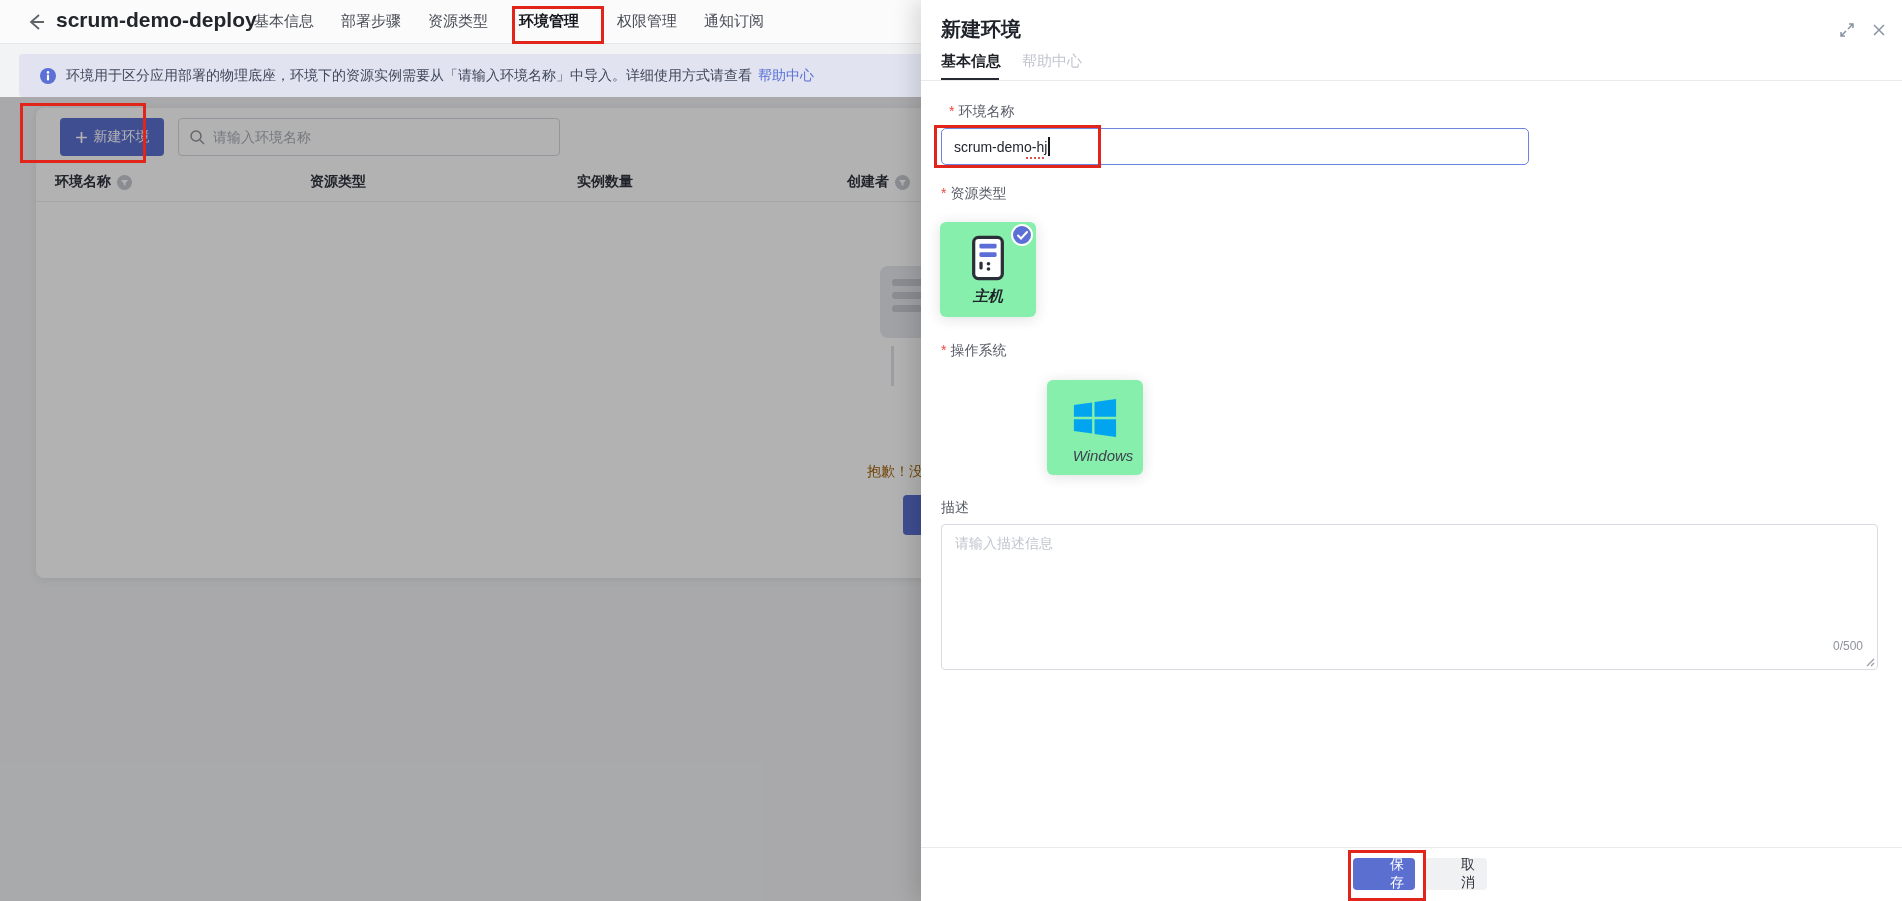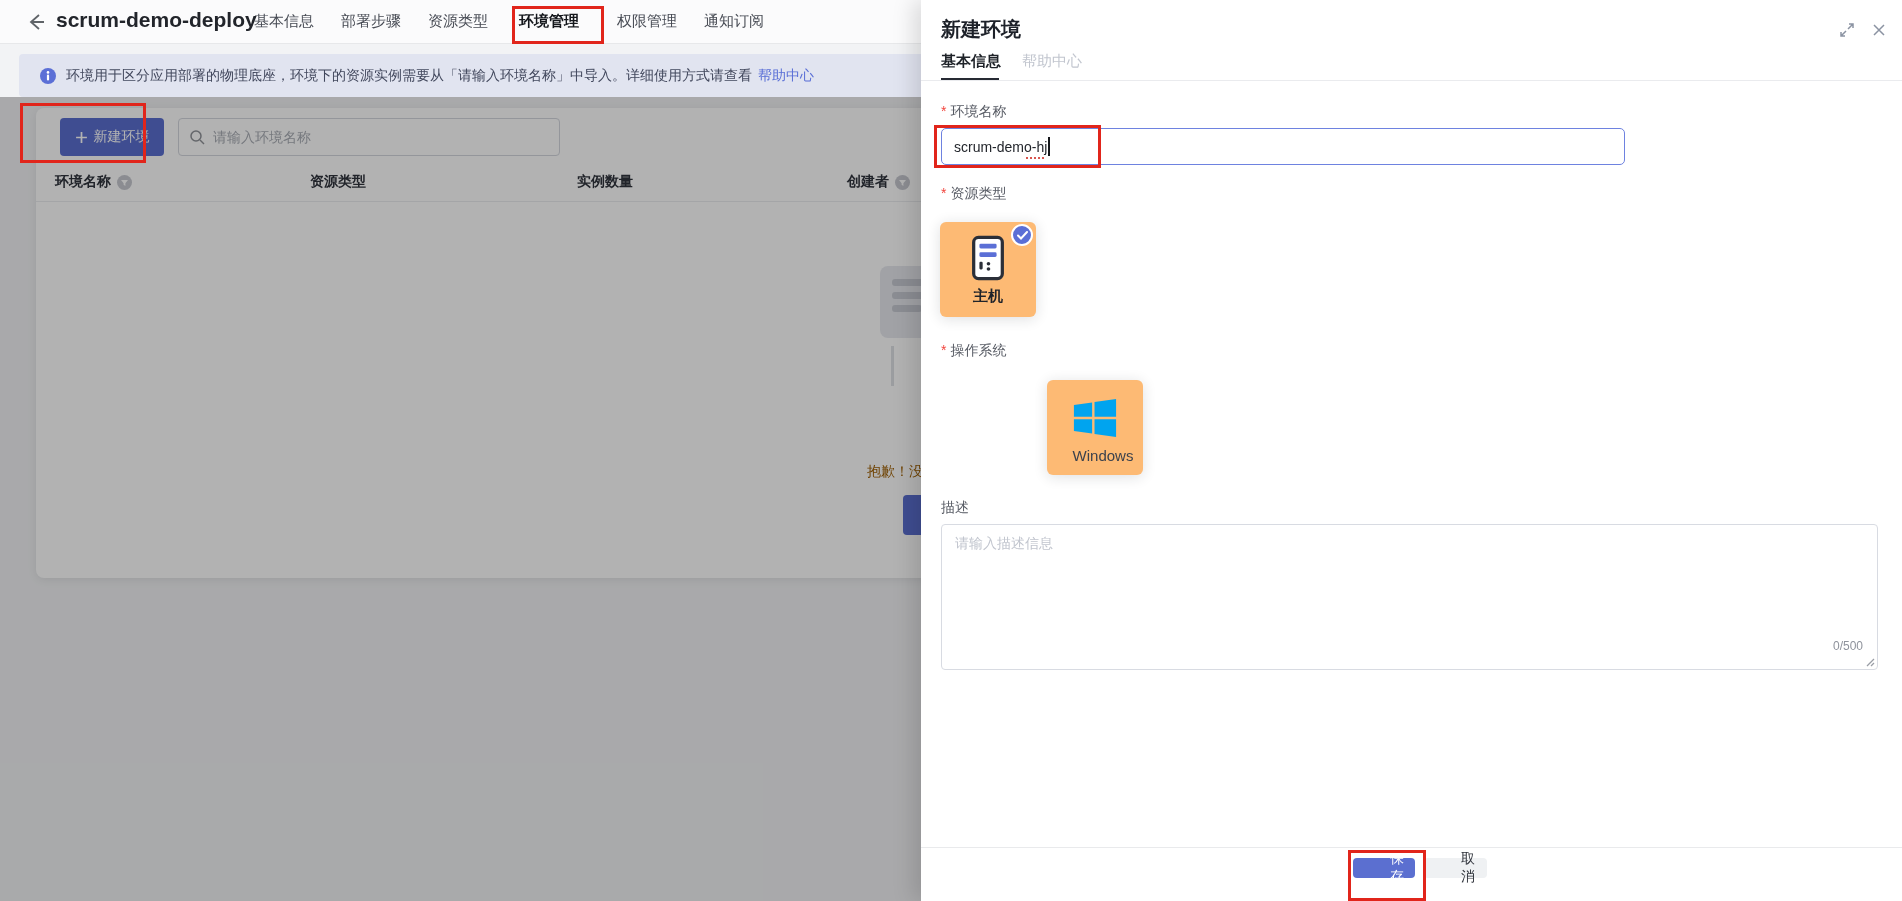--- a/index.html
+++ b/index.html
@@ -60,48 +60,48 @@
   .d-ic { position:absolute; top:21px; width:18px; height:18px; cursor:pointer; }
   .d-expand{ right:46px; } .d-close{ right:14px; }
   .d-tab { position:absolute; top:52px; font-size:15px; cursor:pointer; }
   .d-tab1 { left:20px; color:#1f2329; font-weight:600; }
   .d-tab2 { left:101px; color:#c2c6cf; }
   .d-underline { position:absolute; left:20px; top:78px; width:58px; height:3px; background:#262a33; }
   .d-tabline { position:absolute; left:0; top:80px; width:981px; height:1px; background:#eaebee; }
 
   .f-label { position:absolute; font-size:14px; color:#565a63; }
   .star { color:#f2453d; margin-right:4px; }
-  .l1{left:20px;top:103px}.l2{left:20px;top:185px}.l3{left:20px;top:342px}.l4{left:20px;top:499px}
-
-  .mock-input { position:absolute; left:20px; top:128px; width:684px; height:37px; background:#fff;
+  .l1{left:28px;top:103px}.l2{left:20px;top:185px}.l3{left:20px;top:342px}.l4{left:20px;top:499px}
+
+  .mock-input { position:absolute; left:20px; top:128px; width:588px; height:37px; background:#fff;
                 border:1.5px solid #6e82e0; border-radius:5px; display:flex; align-items:center;
                 padding:11px 12px; font-size:14px; color:#23262c; cursor:text; }
   .caret { display:inline-block; width:1.5px; height:19px; background:#15171b; margin-left:1px; }
   .squiggle { position:absolute; left:84px; bottom:5px; width:18px; height:3px;
               border-bottom:2px dotted #d8554f; }
 
-  .opt-card { position:absolute; width:96px; height:95px; background:#fdba74; border-radius:6px;
-              box-shadow:0 2px 14px rgba(31,35,41,0.14); cursor:pointer; }
+  .opt-card { position:absolute; width:96px; height:95px; background:#86efac; border-radius:6px;
+              box-shadow:0 2px 14px rgba(31,35,41,0.14); cursor:pointer;font-style:italic; }
   .c-host{left:19px;top:222px}.c-linux{left:17px;top:380px;width:95px}.c-win{left:126px;top:380px}
   .opt-icon { position:absolute; left:50%; transform:translateX(-50%); }
   .host-ic{top:13px}.tux-ic{top:8px}.win-ic{top:15px}
   .opt-label { position:absolute; left:0; right:0; bottom:11px; text-align:center; font-size:15px; color:#1f2329; }
   .bold { font-weight:bold; }
   .win-label { color:#3c424d;padding-left:16px; }
   .check-badge { position:absolute; top:2px; right:3px; width:22px; height:22px; border-radius:50%;
                  background:#5b6fd6; border:2px solid #fff; display:flex; align-items:center; justify-content:center; }
 
   .mock-textarea { position:absolute; left:20px; top:524px; width:937px; height:146px; background:#fff;
                    border:1px solid #d8dbe2; border-radius:4px; cursor:text; }
   .ta-placeholder { position:absolute; left:13px; top:10px; font-size:14px; color:#c1c5ce; }
   .ta-counter { position:absolute; right:14px; bottom:16px; font-size:12px; color:#8f939c;margin-top:44px; }
   .ta-handle { position:absolute; right:2px; bottom:2px; width:12px; height:12px; cursor:nwse-resize; }
 
   .d-footline { position:absolute; left:0; top:847px; width:981px; height:1px; background:#e9eaec; }
-  .d-btn { position:absolute; top:858px; height:20px; border-radius:4px; font-size:14px; display:flex;
+  .d-btn { position:absolute; top:858px; height:32px; border-radius:4px; font-size:14px; display:flex;
            align-items:center; justify-content:center; cursor:pointer;padding-left:37px; }
   .btn-save { left:432px; width:62px; background:#5b6fd0; color:#fff; }
   .btn-cancel { left:503px; width:63px; background:#eff1f3; color:#2e323a; }
 
   
   .anno { position:absolute; border:3px solid #e1251b; z-index:40; pointer-events:none; }
   .a-tab   { left:512px; top:6px;   width:92px;  height:38px; }
   .a-new   { left:20px;  top:103px; width:126px; height:60px; }
   .a-input { left:934px; top:125px; width:167px; height:43px; }
   .a-save  { left:1348px; top:850px; width:78px; height:51px; }

